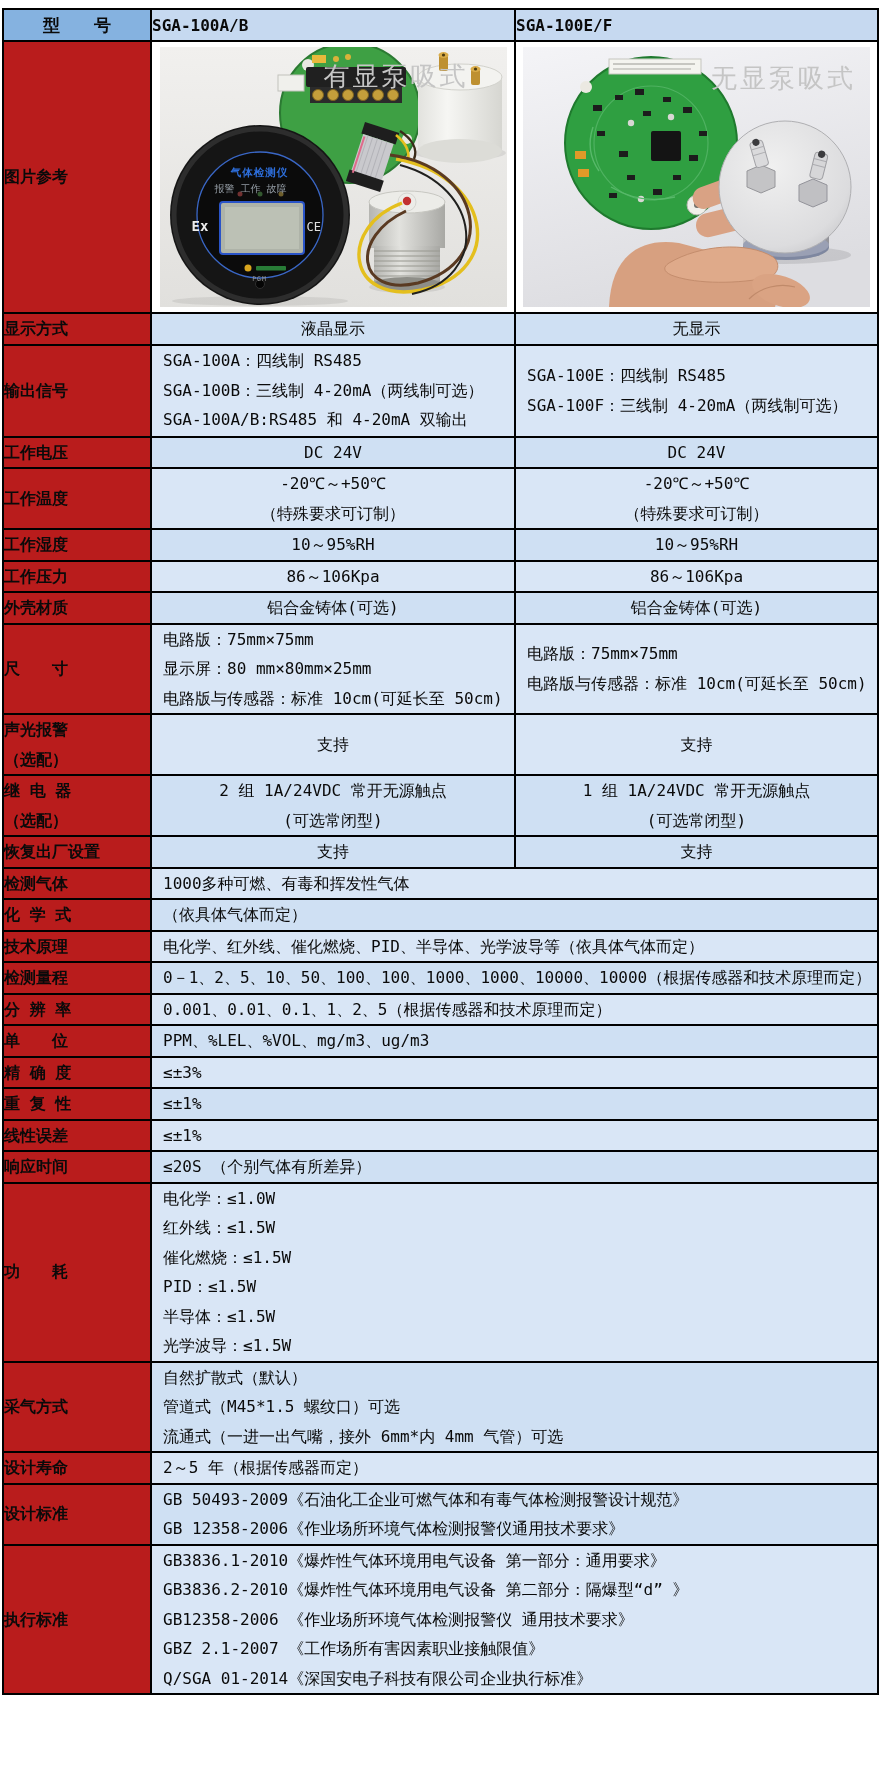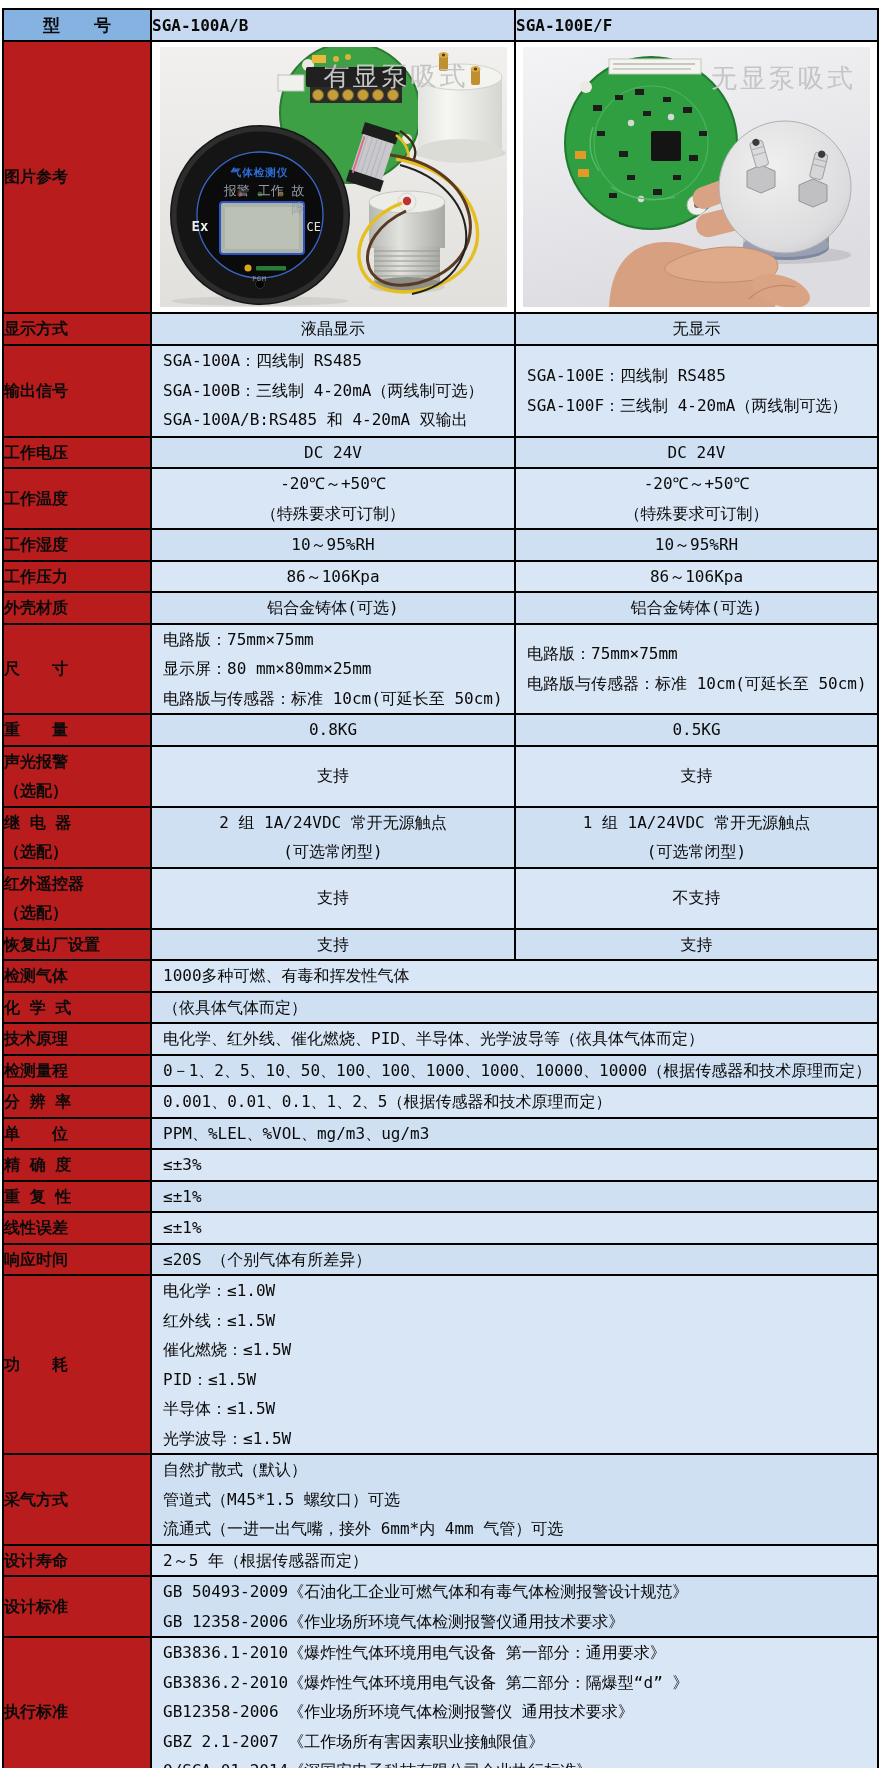--- a/index.html
+++ b/index.html
@@ -17,21 +17,21 @@
   td.al .ln{padding-left:11px;}
   .ln{line-height:29.5px;white-space:nowrap;}
   td.photocell{background:#ffffff;text-align:center;}
   .photo{position:relative;width:347px;height:260px;margin:0 auto;}
   .photo svg{position:absolute;left:0;top:0;}
   .wm{position:absolute;font-size:26px;color:#C5C5C5;letter-spacing:3px;font-family:"Liberation Serif","DejaVu Serif",serif;}
   .wmL{right:38px;top:12px;}
   .wmR{right:14px;top:14px;}
   .ovl{position:absolute;}
   .dev-title{left:55px;top:119px;width:90px;text-align:center;font-size:10.5px;font-weight:bold;color:#2D6EDB;letter-spacing:1px;}
-  .dev-leds{left:55px;top:135px;width:90px;text-align:right;font-size:13px;color:#939BA3;}
+  .dev-leds{left:55px;top:135px;width:90px;text-align:left;font-size:10px;color:#939BA3;}
   .dev-ex{left:32px;top:171px;font-size:14px;font-weight:bold;color:#EDEDED;}
   .dev-ce{left:147px;top:173px;font-size:12px;color:#E0E0E0;}
   .dev-pgm{left:86px;top:228px;width:28px;text-align:center;font-size:6.5px;color:#9C9C9C;letter-spacing:1px;}
 </style>
 </head>
 <body>
 
 <div class="page">
 <table class="spec">
 <colgroup>
@@ -326,31 +326,20 @@
   <td class="a al">
             <div class="ln">电路版：75mm×75mm</div>
             <div class="ln">显示屏：80 mm×80mm×25mm</div>
             <div class="ln">电路版与传感器：标准 10cm(可延长至 50cm)</div>
           </td>
   <td class="a al">
             <div class="ln">电路版：75mm×75mm</div>
             <div class="ln">电路版与传感器：标准 10cm(可延长至 50cm)</div>
           </td>
 </tr>
-<tr style="height:28px;">
-  <td class="lbl">
-            <div class="ln">重　　量</div>
-          </td>
-  <td class="d">
-            <div class="ln">0.8KG</div>
-          </td>
-  <td class="d">
-            <div class="ln">0.5KG</div>
-          </td>
-</tr>
 <tr style="height:60px;">
   <td class="lbl">
             <div class="ln">声光报警</div>
             <div class="ln">（选配）</div>
           </td>
   <td class="a">
             <div class="ln">支持</div>
           </td>
   <td class="a">
             <div class="ln">支持</div>
@@ -361,32 +350,20 @@
             <div class="ln">继 电 器</div>
             <div class="ln">（选配）</div>
           </td>
   <td class="d">
             <div class="ln">2 组 1A/24VDC 常开无源触点</div>
             <div class="ln">(可选常闭型)</div>
           </td>
   <td class="d">
             <div class="ln">1 组 1A/24VDC 常开无源触点</div>
             <div class="ln">(可选常闭型)</div>
-          </td>
-</tr>
-<tr style="height:60px;">
-  <td class="lbl">
-            <div class="ln">红外遥控器</div>
-            <div class="ln">（选配）</div>
-          </td>
-  <td class="a">
-            <div class="ln">支持</div>
-          </td>
-  <td class="a">
-            <div class="ln">不支持</div>
           </td>
 </tr>
 <tr style="height:29px;">
   <td class="lbl">
             <div class="ln">恢复出厂设置</div>
           </td>
   <td class="d">
             <div class="ln">支持</div>
           </td>
   <td class="d">

